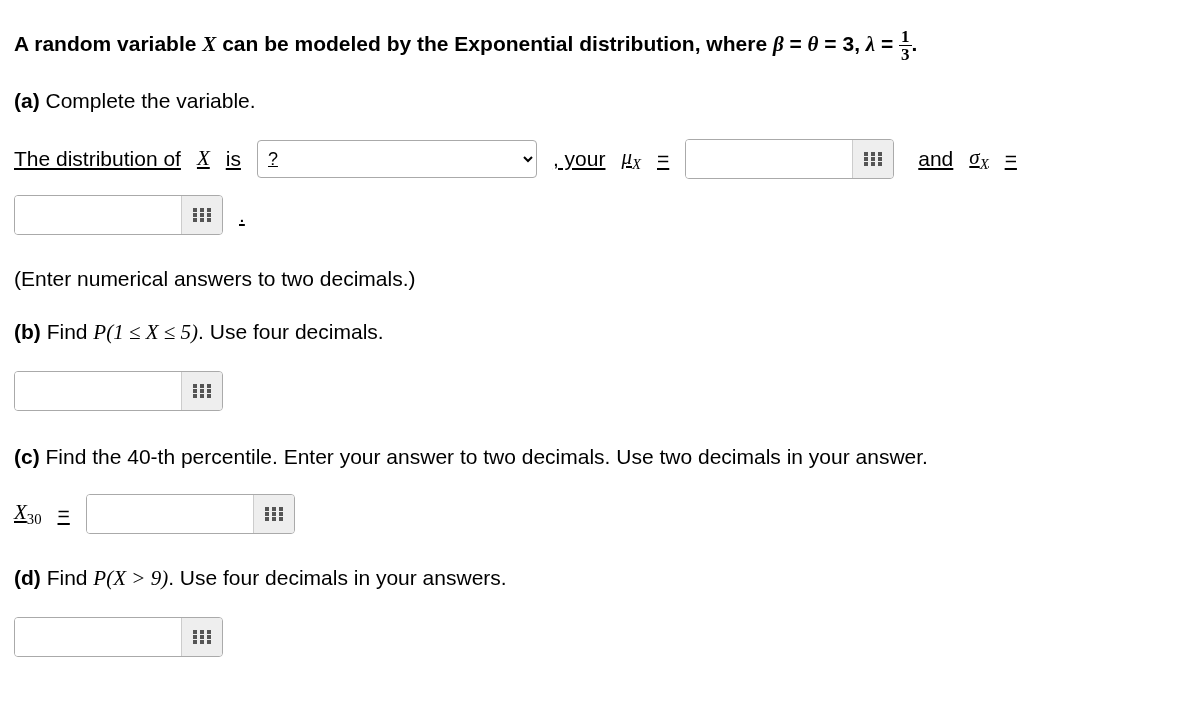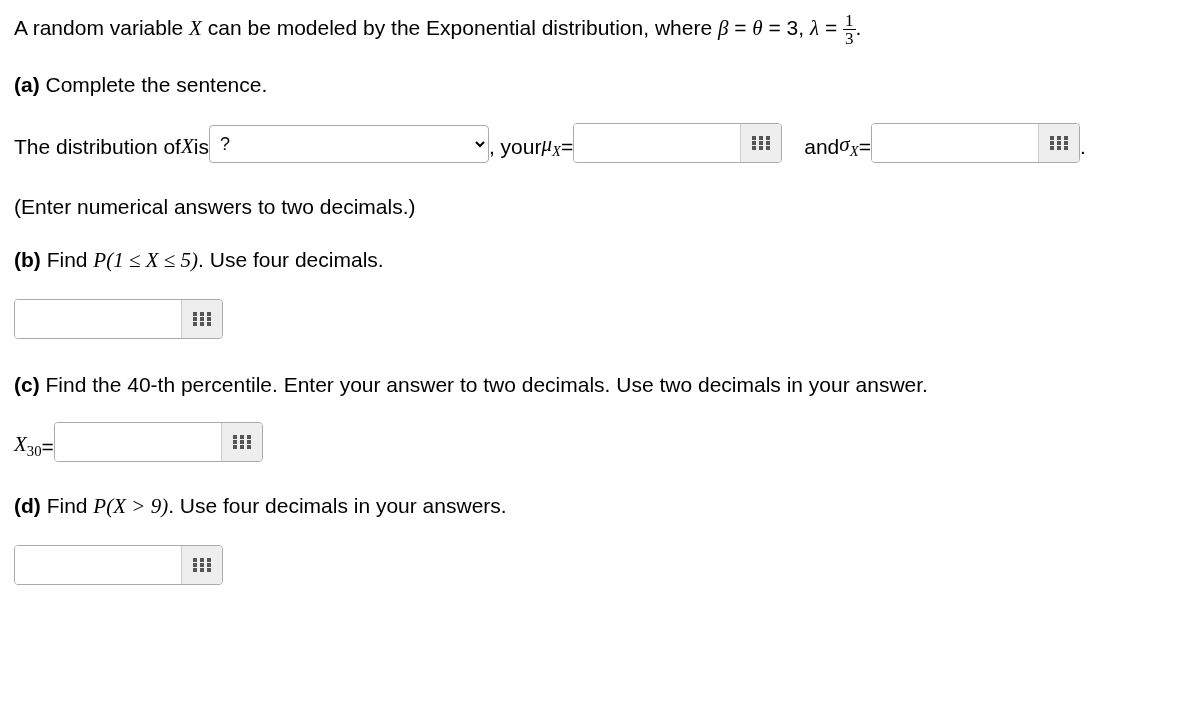--- a/index.html
+++ b/index.html
@@ -29,23 +29,24 @@
     padding: 0 2px;
     border-bottom: 1px solid #000;
   }
   .frac .den {
     display: block;
     padding: 0 2px;
   }
   p.row {
     margin: 20px 0 28px 0;
     display: flex;
-    align-items: flex-end;
+    align-items: center;
     flex-wrap: wrap;
-    gap: 0;
+    gap: 16px;
+    text-decoration: underline;
   }
   p.plain {
     margin: 22px 0;
   }
   select.sel {
     font-size: 18px;
     height: 38px;
     width: 280px;
     border: 1px solid #aaa;
     border-radius: 4px;
@@ -90,26 +91,26 @@
   .answer-block {
     margin: 18px 0 30px 0;
   }
   b {
     font-weight: bold;
   }
 </style>
 </head>
 <body>
 
-<p class="plain" style="margin-top:0;">
+<p class="plain" style="margin-top:16px;font-weight:bold;">
   <span>A random variable </span><span class="math">X</span><span> can be modeled by the Exponential distribution, where </span><span class="math">β</span><span> = </span><span class="math">θ</span><span> = 3, </span><span class="math">λ</span><span> = </span><span class="frac"><span class="num">1</span><span class="den">3</span></span><span>.</span>
 </p>
 
 <p class="plain">
-  <b>(a)</b><span> Complete the sentence.</span>
+  <b>(a)</b><span> Complete the variable.</span>
 </p>
 
 <p class="row">
   <span>The distribution of </span>
   <span class="math">X</span>
   <span> is </span>
   <select class="sel">
     <option>?</option>
   </select>
   <span>, your </span>
@@ -126,21 +127,21 @@
             <rect x="0" y="5" width="4" height="4"></rect>
             <rect x="7" y="5" width="4" height="4"></rect>
             <rect x="14" y="5" width="4" height="4"></rect>
             <rect x="0" y="10" width="4" height="4"></rect>
             <rect x="7" y="10" width="4" height="4"></rect>
             <rect x="14" y="10" width="4" height="4"></rect>
           </g>
         </svg>
     </span>
   </span>
-  <span style="margin-left:22px;"> and </span>
+  <span style="margin-left:8px;"> and </span>
   <span class="math"><span>σ</span><span class="sub">X</span></span>
   <span> = </span>
   <span class="input-wrap">
     <input type="text" style="">
     <span class="keypad">
       <svg width="18" height="14" viewBox="0 0 18 14">
           <g fill="#555">
             <rect x="0" y="0" width="4" height="4"></rect>
             <rect x="7" y="0" width="4" height="4"></rect>
             <rect x="14" y="0" width="4" height="4"></rect>

